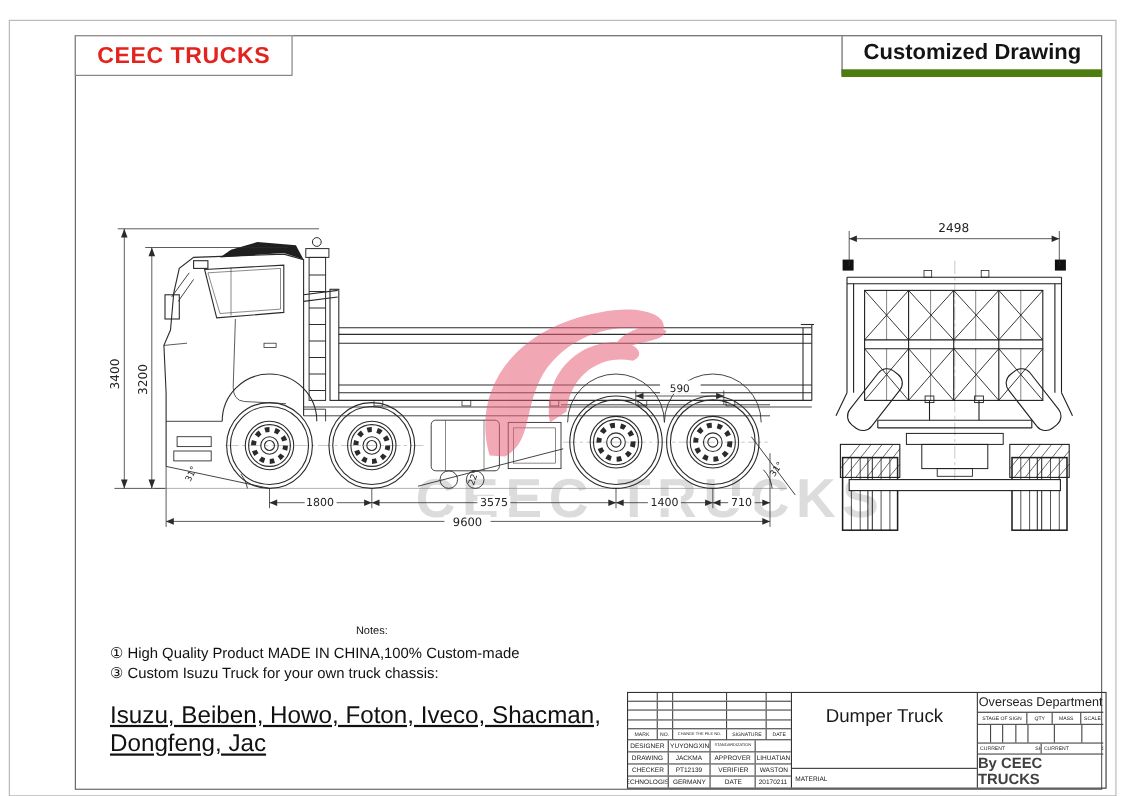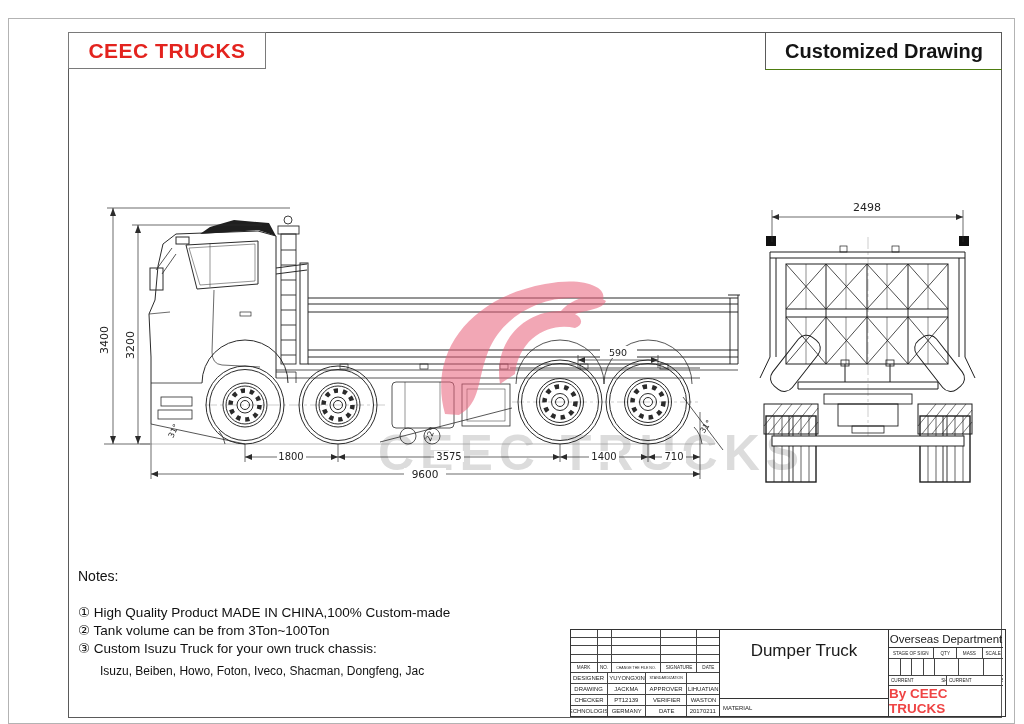--- a/index.html
+++ b/index.html
@@ -5,28 +5,28 @@
   html,body{margin:0;padding:0;width:1024px;height:724px;background:#fff;overflow:hidden;
     font-family:"Liberation Sans","DejaVu Sans",sans-serif;color:#111;}
   .abs{position:absolute;box-sizing:border-box;}
   #sheet{position:absolute;left:0;top:12px;width:1024px;height:724px;background:#fff;}
   #outer-frame{left:8px;top:6px;width:1007px;height:706px;border:1px solid #b3b3b3;}
   #inner-frame{left:68px;top:20px;width:934px;height:686px;border:1px solid #5a5a5a;}
   #bottom-strip{left:0;top:714px;width:1024px;height:10px;background:#e9ecef;}
   #logo-box{left:68px;top:20px;width:198px;height:37px;border:1px solid #7a7a7a;background:#fff;
     display:flex;align-items:center;justify-content:center;}
   #logo-box span{color:#e3231e;font-weight:bold;font-size:21px;letter-spacing:0.5px;}
-  #drawing-title{left:765px;top:21px;width:237px;height:37px;border-left:1px solid #5a5a5a;border-bottom:1px solid #4d7c0f;
+  #drawing-title{left:765px;top:21px;width:237px;height:37px;border-left:1px solid #5a5a5a;border-bottom:7px solid #4d7c0f;
     display:flex;align-items:center;justify-content:center;}
   #drawing-title span{font-weight:bold;font-size:20px;color:#141414;}
   
   #notes{left:78px;top:556px;width:520px;}
-  #notes .heading{font-size:14px;margin-bottom:20px;}
-  #notes .item{font-size:13.5px;line-height:18px;}
-  #notes .chassis{font-size:12px;margin-left:22px;margin-top:6px;}
+  #notes .heading{font-size:10px;margin-bottom:6px;text-align:center;}
+  #notes .item{font-size:13.5px;line-height:18px;margin-left:22px;}
+  #notes .chassis{font-size:22px;margin-left:22px;margin-top:16px;text-decoration:underline;}
   
   #title-block{left:570px;top:617px;width:436px;height:88px;border:1px solid #333;display:flex;color:#222;background:transparent;}
   .tb-left{width:148px;border-right:1px solid #333;display:flex;flex-direction:column;}
   .rev-row{height:8px;display:flex;border-bottom:1px solid #444;}
   .rev-row:last-of-type{border-bottom:1px solid #444;}
   .rcell{border-right:1px solid #444;height:100%;display:flex;align-items:center;justify-content:center;overflow:hidden;}
   .rcell:last-child{border-right:none;}
   .rw1{width:26px}.rw2{width:14px}.rw3{width:48px}.rw4{width:36px}.rw5{width:22px}
   .rev-header{height:10px;display:flex;border-bottom:1px solid #444;}
   .data-row{flex:1;display:flex;border-bottom:1px solid #444;}
@@ -45,21 +45,21 @@
   .scell{border-right:1px solid #444;height:100%;display:flex;align-items:center;justify-content:center;overflow:hidden;}
   .scell:last-child{border-right:none;}
   .sw1{width:44px}.sw2{width:23px}.sw3{width:25px}.sw4{width:20px}
   .sign-empty{height:20px;display:flex;border-bottom:1px solid #444;}
   .ew{width:11px;border-right:1px solid #444;}
   .sheet-row{height:12px;display:flex;border-bottom:1px solid #444;}
   .half{width:56px;display:flex;align-items:center;justify-content:space-between;padding:0 2px;border-right:1px solid #444;overflow:hidden;}
   .half:last-child{border-right:none;}
   .half .l{font-size:8px;transform:scale(0.58);transform-origin:left center;white-space:nowrap;}
   .half .r{font-size:8px;transform:scale(0.58);transform-origin:right center;white-space:nowrap;}
-  .byline{flex:1;display:flex;align-items:center;justify-content:center;font-weight:bold;font-size:13.5px;color:#ef4444;}
+  .byline{flex:1;display:flex;align-items:center;justify-content:center;font-weight:bold;font-size:13.5px;color:#404040;}
   
   #drawing{left:0;top:0;width:1024px;height:724px;}
   text.dim{font-family:"DejaVu Sans",sans-serif;fill:#222;stroke:none;text-anchor:middle;}
   text.wm{font-family:"Liberation Sans",sans-serif;font-weight:bold;fill:#dcdcdc;stroke:none;}
 </style>
 </head>
 <body>
 
 <div id="sheet">
   <div id="outer-frame" class="abs"></div>
@@ -375,21 +375,20 @@
       <line x1="772" y1="205" x2="963" y2="205"></line>
       <polygon points="779,202 772,205 779,208" fill="#2b2b2b" stroke="none"></polygon>
       <polygon points="956,202 963,205 956,208" fill="#2b2b2b" stroke="none"></polygon>
       <text class="dim" x="867" y="199" font-size="11">2498</text>
     </g>
   </svg>
 
   <div id="notes" class="abs">
     <div class="heading">Notes:</div>
     <div class="item">① High Quality Product MADE IN CHINA,100% Custom-made</div>
-    <div class="item">② Tank volume can be from 3Ton~100Ton</div>
     <div class="item">③ Custom Isuzu Truck for your own truck chassis:</div>
     <div class="chassis">Isuzu, Beiben, Howo, Foton, Iveco, Shacman, Dongfeng, Jac</div>
   </div>
 
   <div id="title-block" class="abs">
     <div class="tb-left">
       <div class="rev-row">
           <div class="rcell rw1"></div>
           <div class="rcell rw2"></div>
           <div class="rcell rw3"></div>

